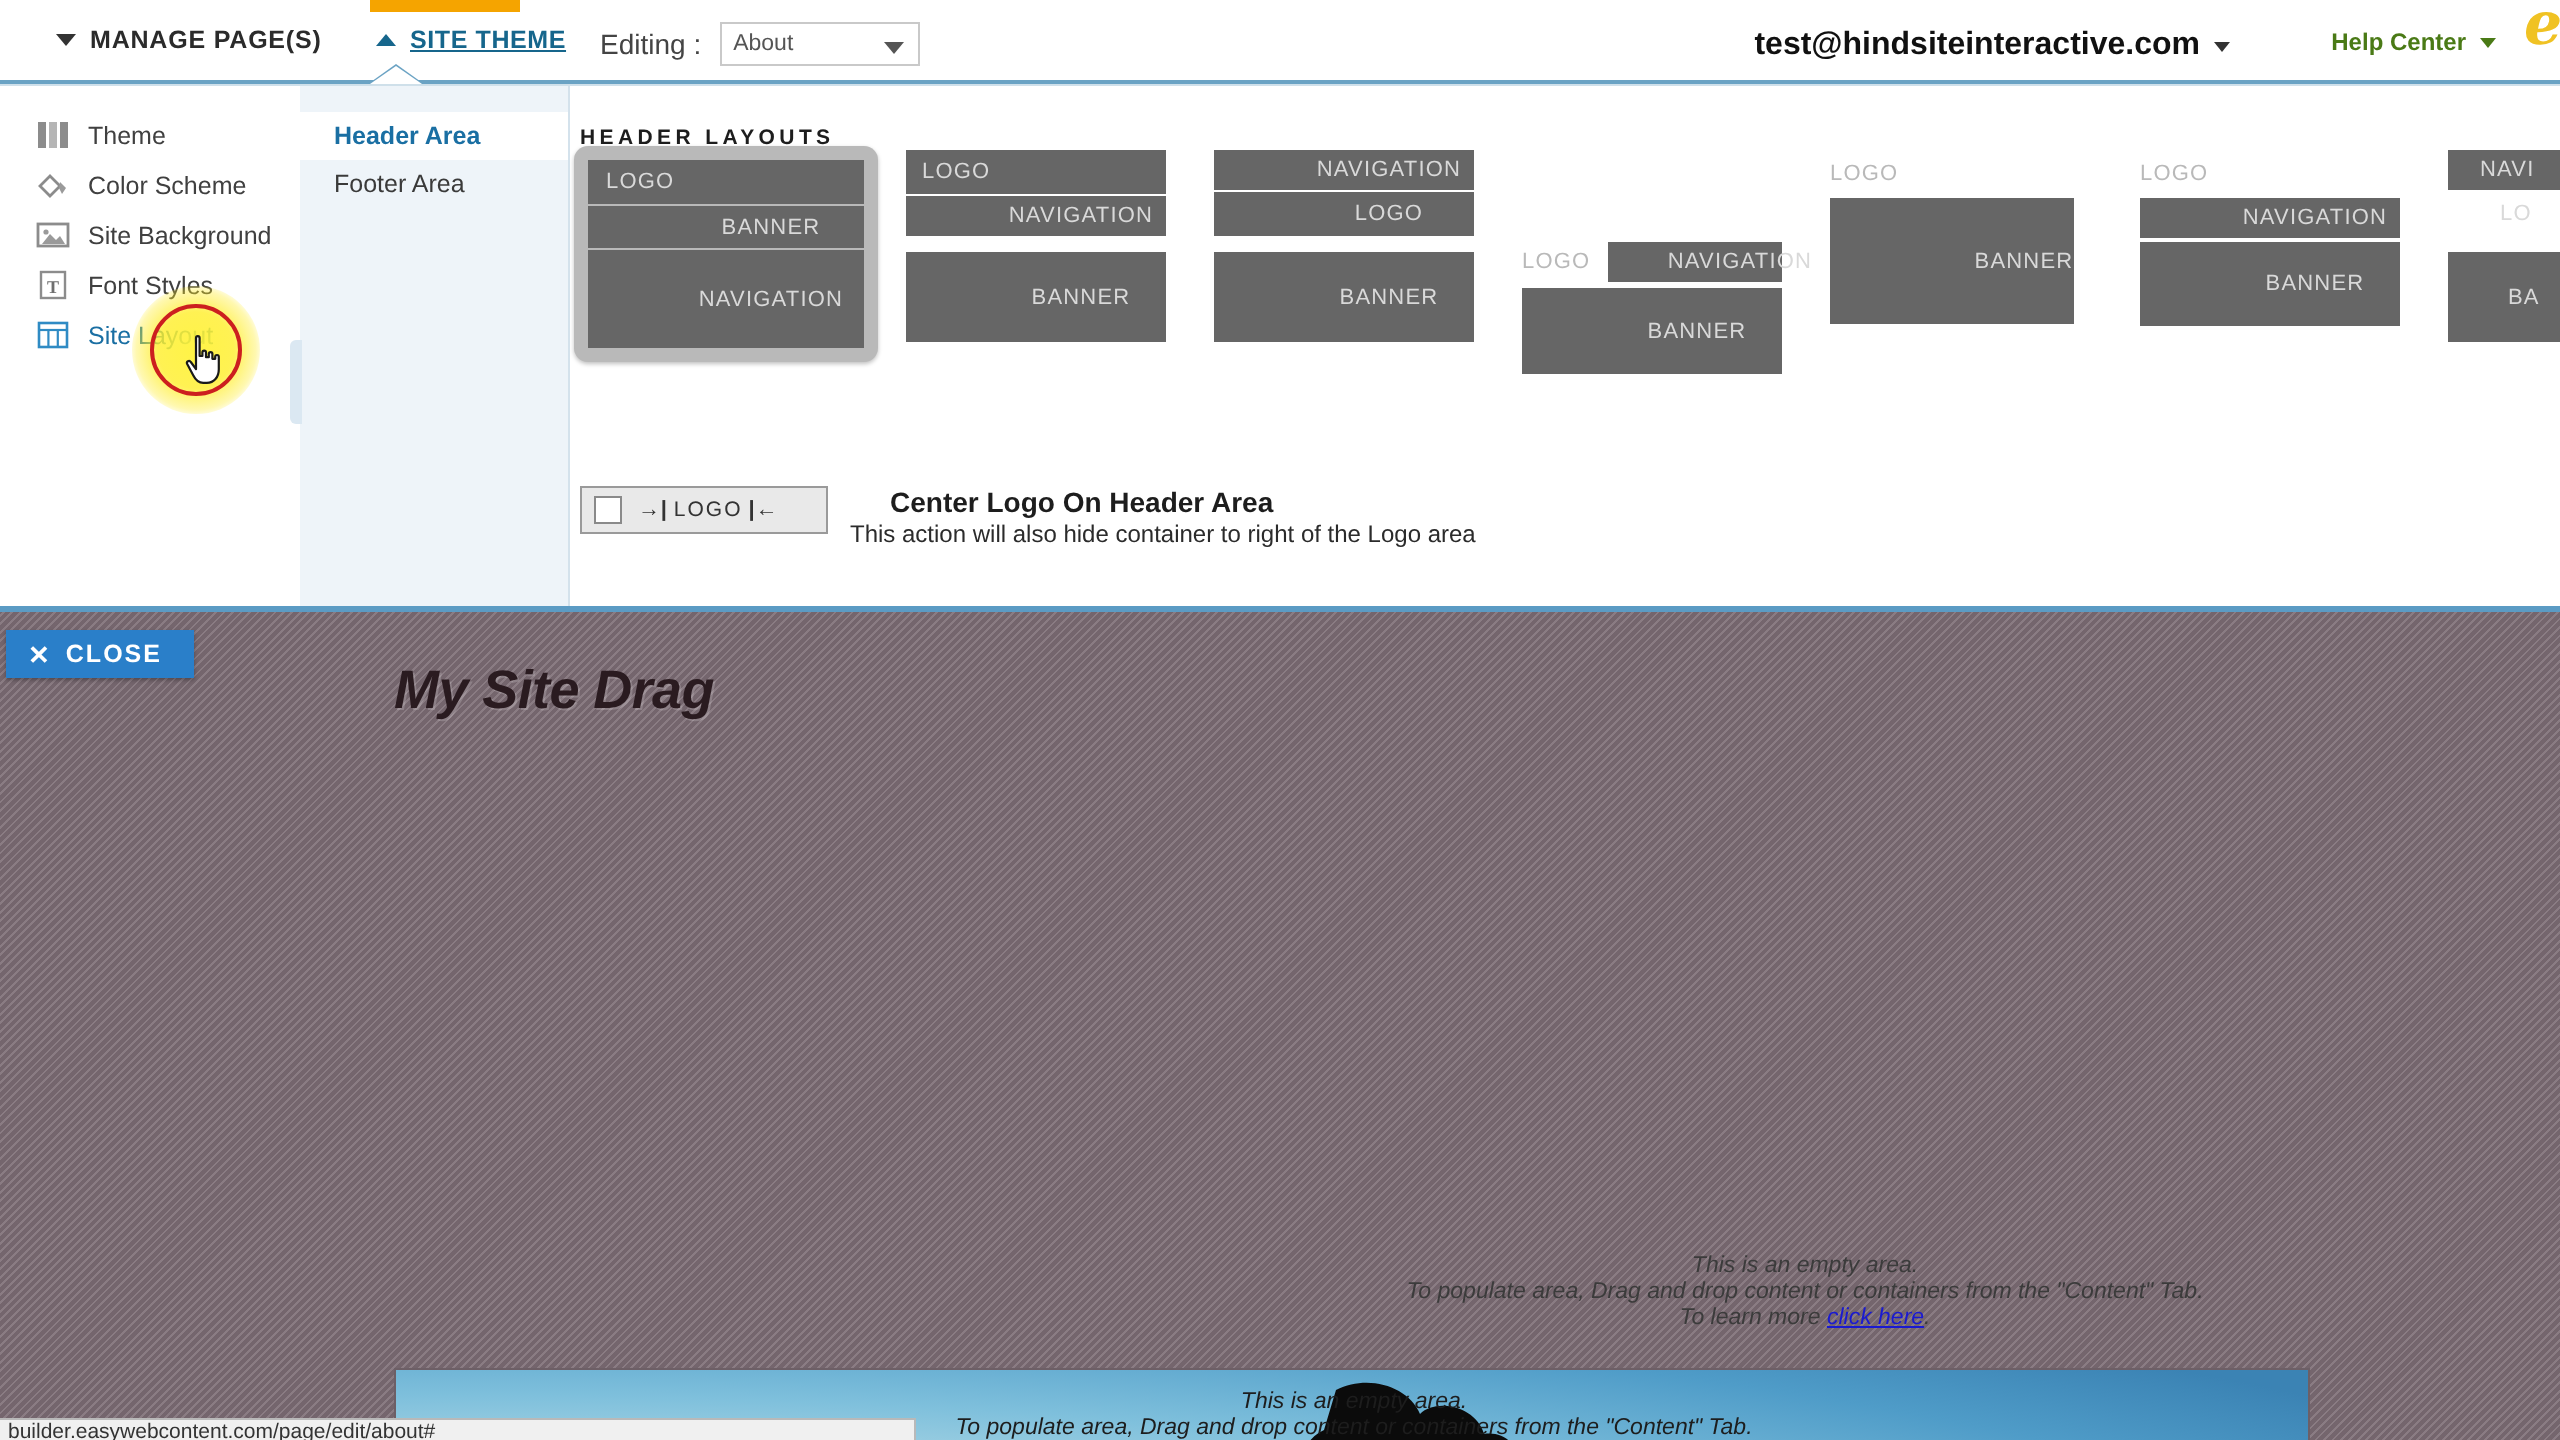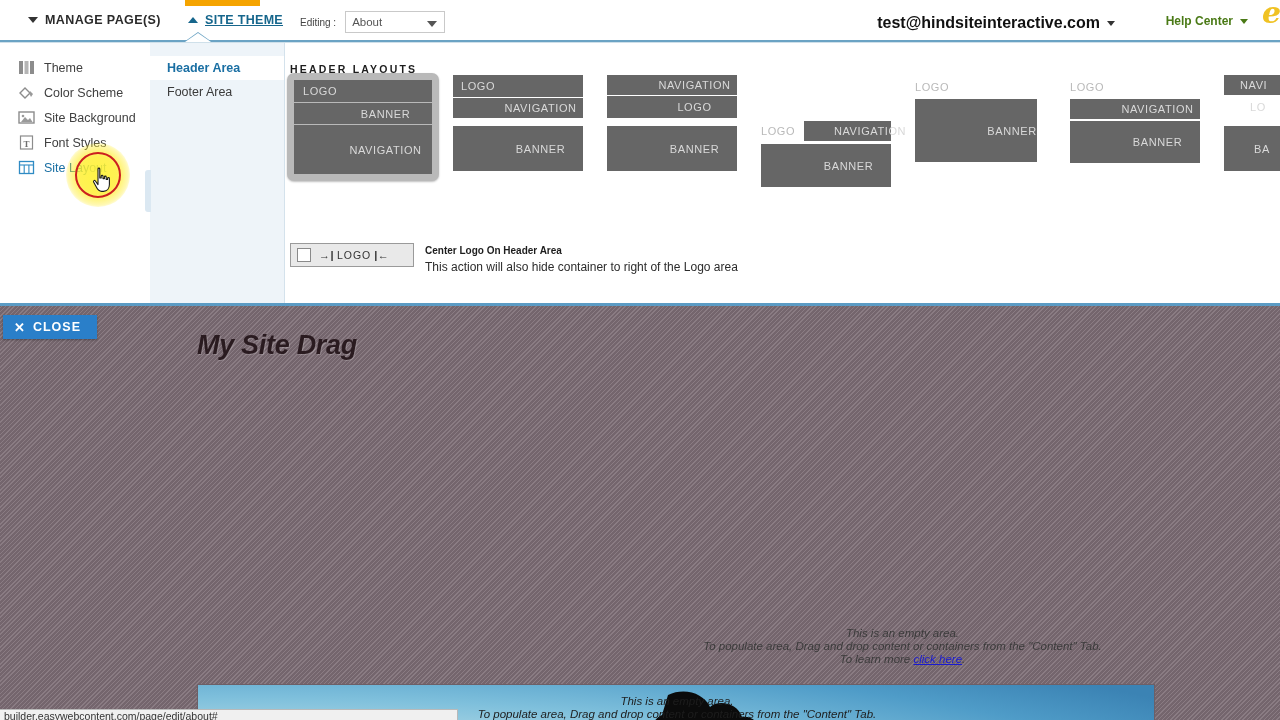--- a/index.html
+++ b/index.html
@@ -29,21 +29,21 @@
     border-bottom:6px solid #16668c;
   }
   .caret-down.sm{border-left-width:4px;border-right-width:4px;border-top-width:5px;}
   .manage-label{
     font-size:12.5px; font-weight:bold; color:#2b2b2b; letter-spacing:.4px;
   }
   .site-theme-label{
     font-size:12.5px; font-weight:bold; color:#16668c; letter-spacing:.3px;
     text-decoration:underline; cursor:pointer;
   }
-  .editing-label{ font-size:10px; color:#444; }
+  .editing-label{ font-size:14px; color:#444; }
   .editing-select{
     width:100px;height:22px;border:1px solid #c9c9c9;background:#fff;
     display:flex;align-items:center;padding:0 6px;position:relative;
   }
   .editing-select span{ font-size:11.5px;color:#555; }
   .editing-select .caret-down{ position:absolute;right:7px;top:9px;border-top-color:#555; }
   .acct{ font-size:16px;font-weight:bold;color:#111; }
   .helpc{ font-size:12px;font-weight:bold;color:#4a7a16; }
   .logo-e{
     position:absolute; right:0px; top:-2px; font-size:30px; font-weight:bold;
@@ -118,21 +118,21 @@
 
   
   .centerrow{ position:absolute;left:5px;top:200px;display:flex;align-items:flex-start;gap:11px; }
   .clbox{
     width:124px;height:24px;border:1px solid #9a9a9a;background:#e9e9e9;
     display:flex;align-items:center;gap:8px;padding-left:6px;
   }
   .cb{ width:14px;height:14px;border:1px solid #8a8a8a;background:#fff; }
   .cl-inner{ font-size:11px;color:#333;letter-spacing:.4px;display:flex;align-items:center;gap:3px;font-weight:bold;}
   .cl-inner .lg{ font-size:10.5px;font-weight:normal;letter-spacing:1px; }
-  .cl-t1{ font-size:10px;font-weight:bold;color:#1d1d1d;line-height:16px; }
+  .cl-t1{ font-size:14px;font-weight:bold;color:#1d1d1d;line-height:16px;margin-left:20px; }
   .cl-t2{ font-size:12px;color:#2b2b2b;line-height:16px; }
 
   
   .hscroll{
     position:absolute;left:285px;top:284px;width:995px;height:17px;
     background:linear-gradient(#f6f6f6,#e8e8e8);border-top:1px solid #cfcfcf;
   }
   .hs-left{
     position:absolute;left:0;top:0;width:12px;height:17px;display:flex;align-items:center;justify-content:center;
   }

